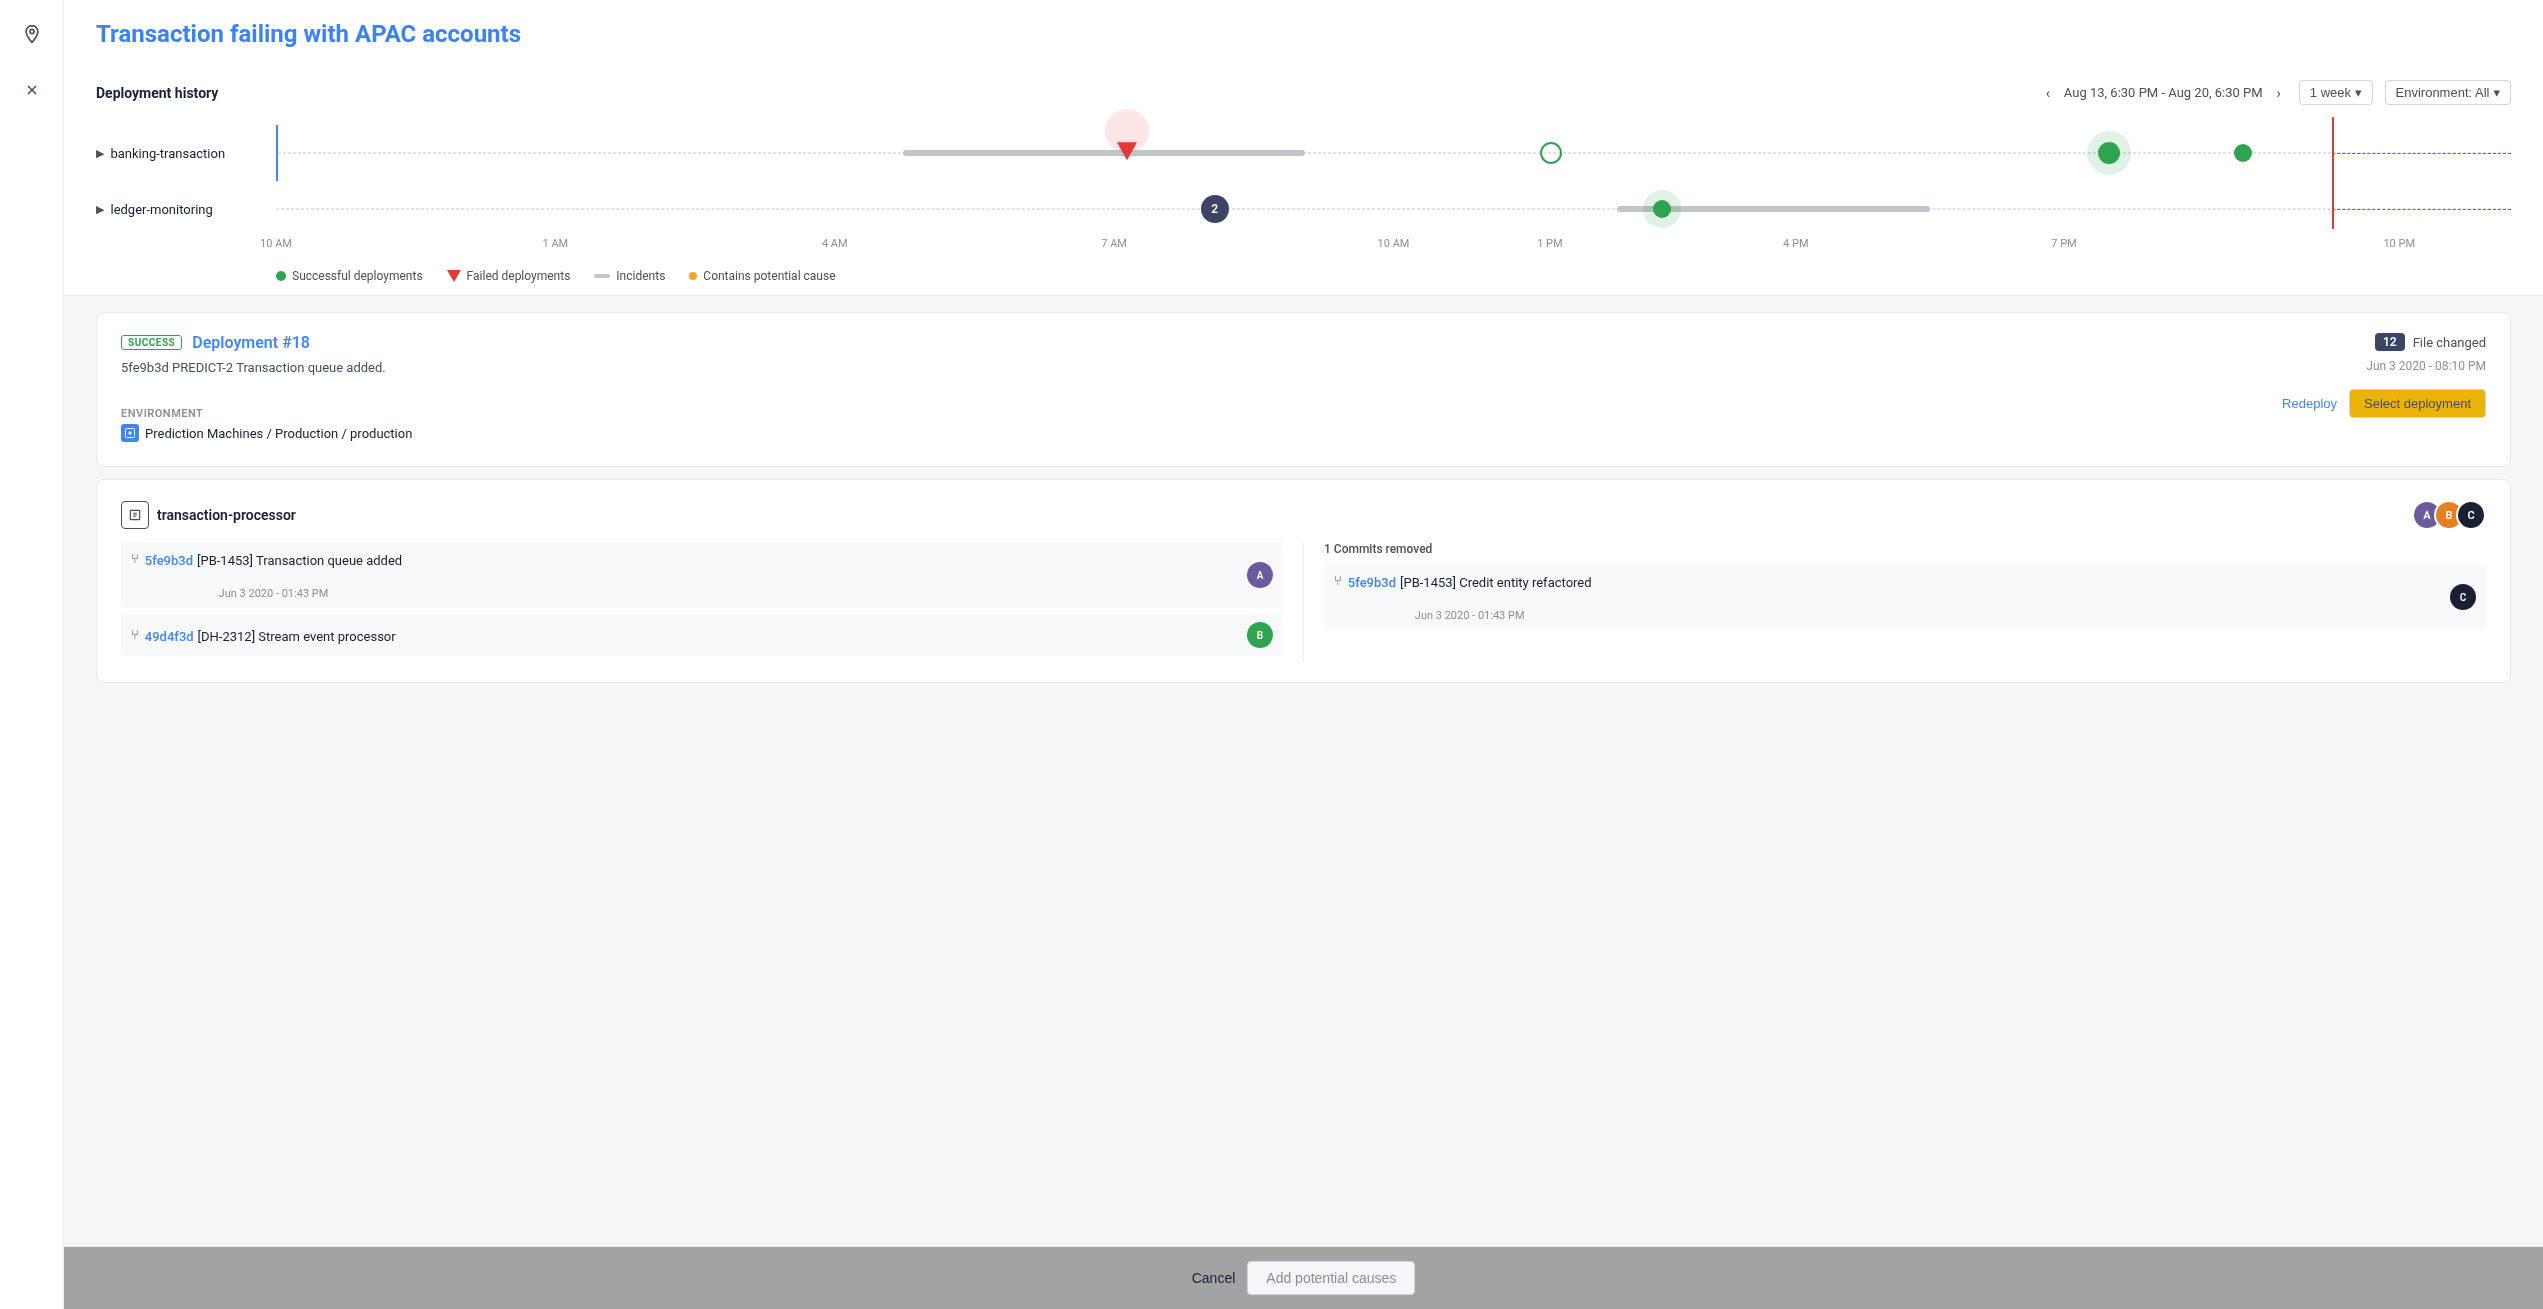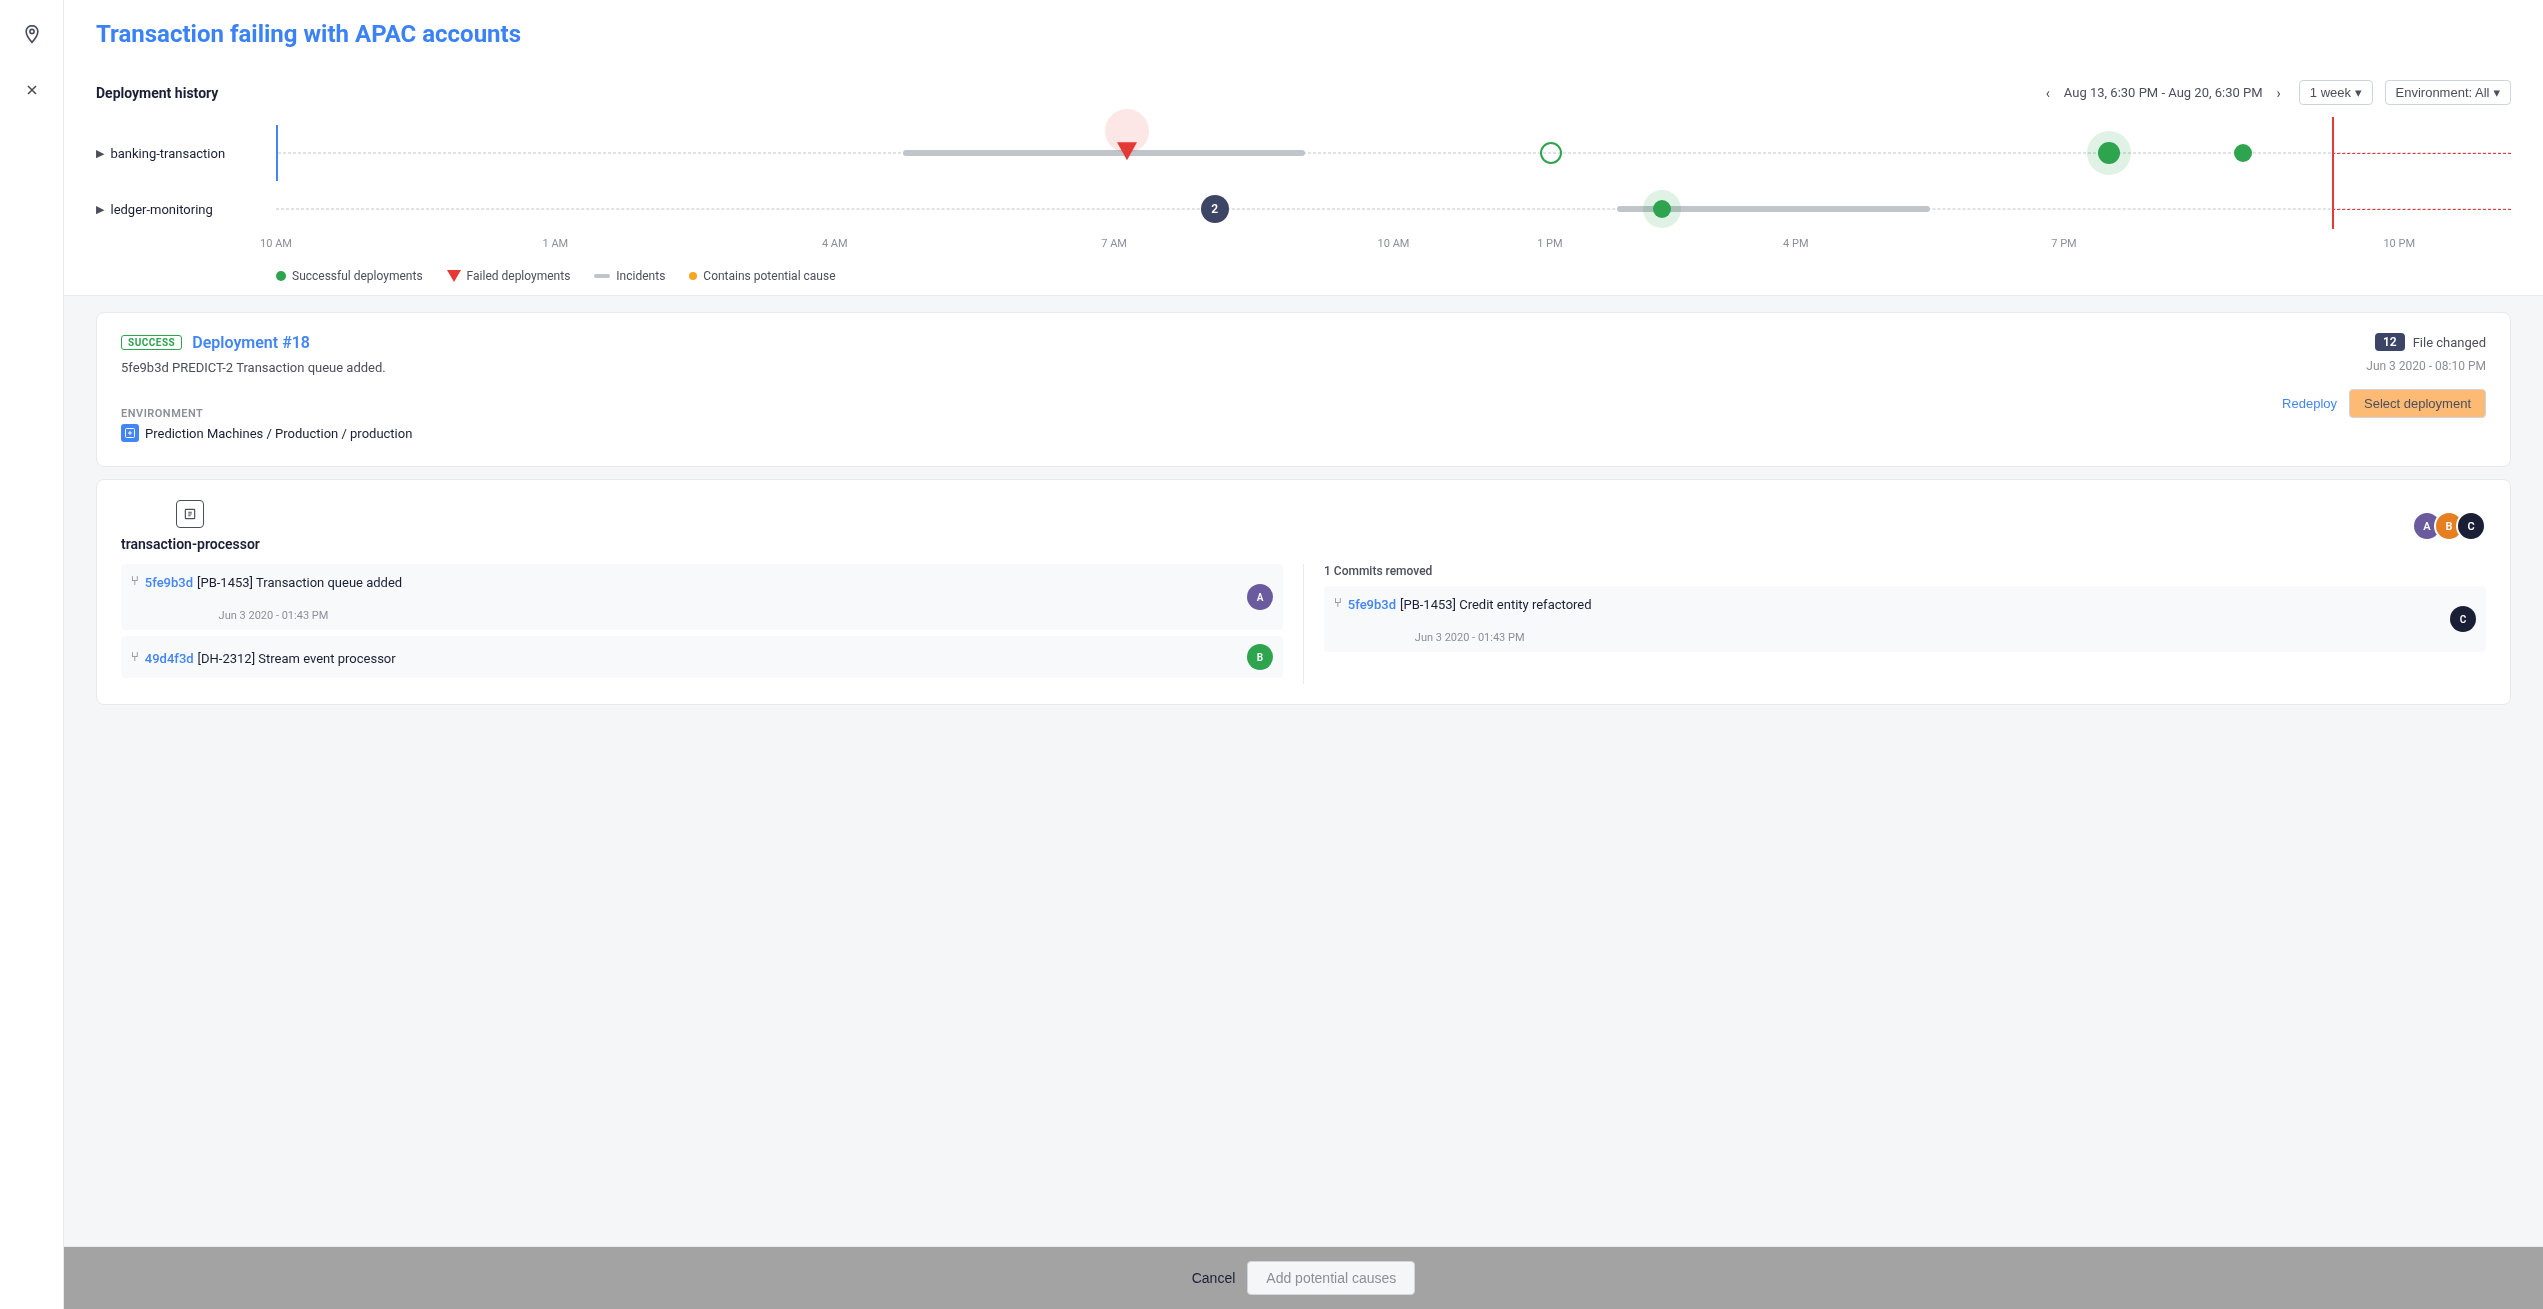--- a/index.html
+++ b/index.html
@@ -424,21 +424,21 @@
       cursor: pointer;
       background: none;
       border: none;
       font-weight: 500;
     }
 
     .select-deployment-btn {
       font-size: 13px;
       color: #4a4f5b;
       cursor: pointer;
-      background: #fdba74;
+      background: #eab308;
       border: 1px solid #d0d4db;
       border-radius: 4px;
       padding: 6px 14px;
     }
 
     
     .processor-card {
       background: #fff;
       border: 1px solid #e8e9eb;
       border-radius: 8px;
@@ -449,21 +449,20 @@
       display: flex;
       align-items: center;
       justify-content: space-between;
       margin-bottom: 12px;
     }
 
     .processor-title-row {
       display: flex;
       align-items: center;
       gap: 8px;
-      flex-direction: column;
     }
 
     .processor-icon {
       width: 28px;
       height: 28px;
       border: 1.5px solid #4a4f5b;
       border-radius: 4px;
       display: flex;
       align-items: center;
       justify-content: center;

